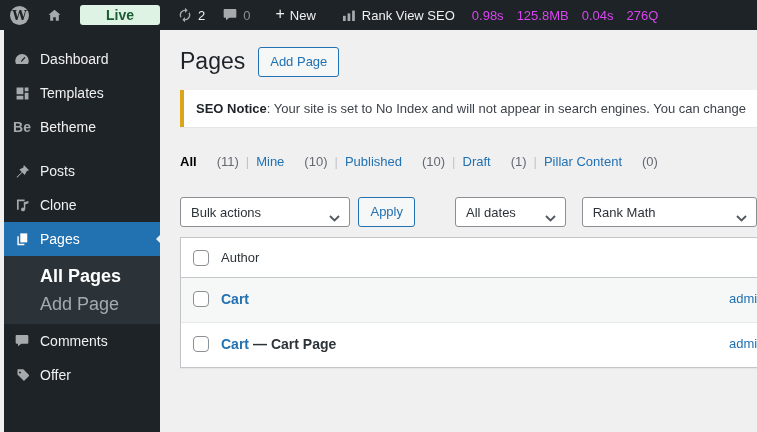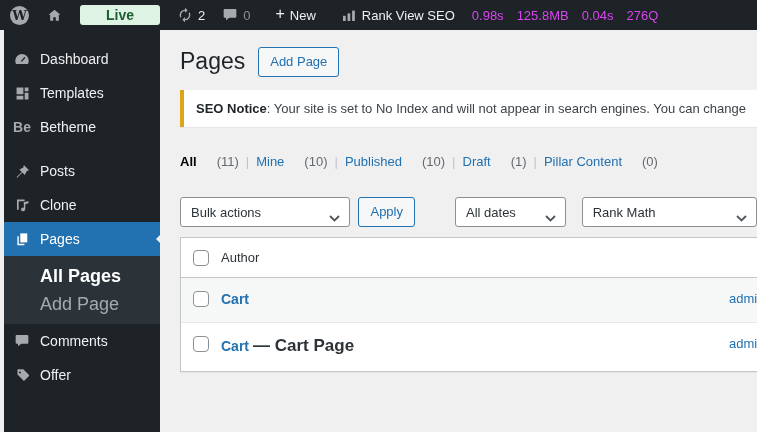--- a/index.html
+++ b/index.html
@@ -122,21 +122,21 @@
   }
   .th-title { display: inline-flex; align-items: center; color: #2271b1; text-decoration: none; font-size: 13px; }
   .sort-ind { display: inline-flex; flex-direction: column; margin-left: 7px; gap: 2px; }
   .arr-up { width: 0; height: 0; border-left: 4px solid transparent; border-right: 4px solid transparent; border-bottom: 6px solid #50575e; }
   .arr-dn { width: 0; height: 0; border-left: 4px solid transparent; border-right: 4px solid transparent; border-top: 6px solid #a7aaad; }
   .th-author { color: #2c3338; }
 
   .trow { display: flex; padding: 13px 0 15px 0; }
   .trow.striped { background: #f6f7f7; border-bottom: 1px solid #e7e8e9; }
   .row-title { color: #2271b1; font-weight: bold; font-size: 14px; text-decoration: none; }
-  .row-state { color: #2c3338; font-weight: bold; font-size: 17px; margin-left: 4px; }
+  .row-state { color: #2c3338; font-weight: bold; font-size: 14px; margin-left: 4px; }
   .row-actions { margin-top: 7px; font-size: 13px; line-height: 20px; width: 498px; color: #c3c4c7; }
   .row-actions a { color: #2271b1; text-decoration: none; }
   .row-actions a.danger { color: #b32d2e; }
   .row-actions a + a::before { content: "| "; color: #c3c4c7; margin: 0 3px 0 1px; font-weight: normal; }
   .author-link { color: #2271b1; text-decoration: none; font-size: 13px; }
 </style>
 </head>
 <body>
 
 <div class="adminbar" data-interactable="false">

